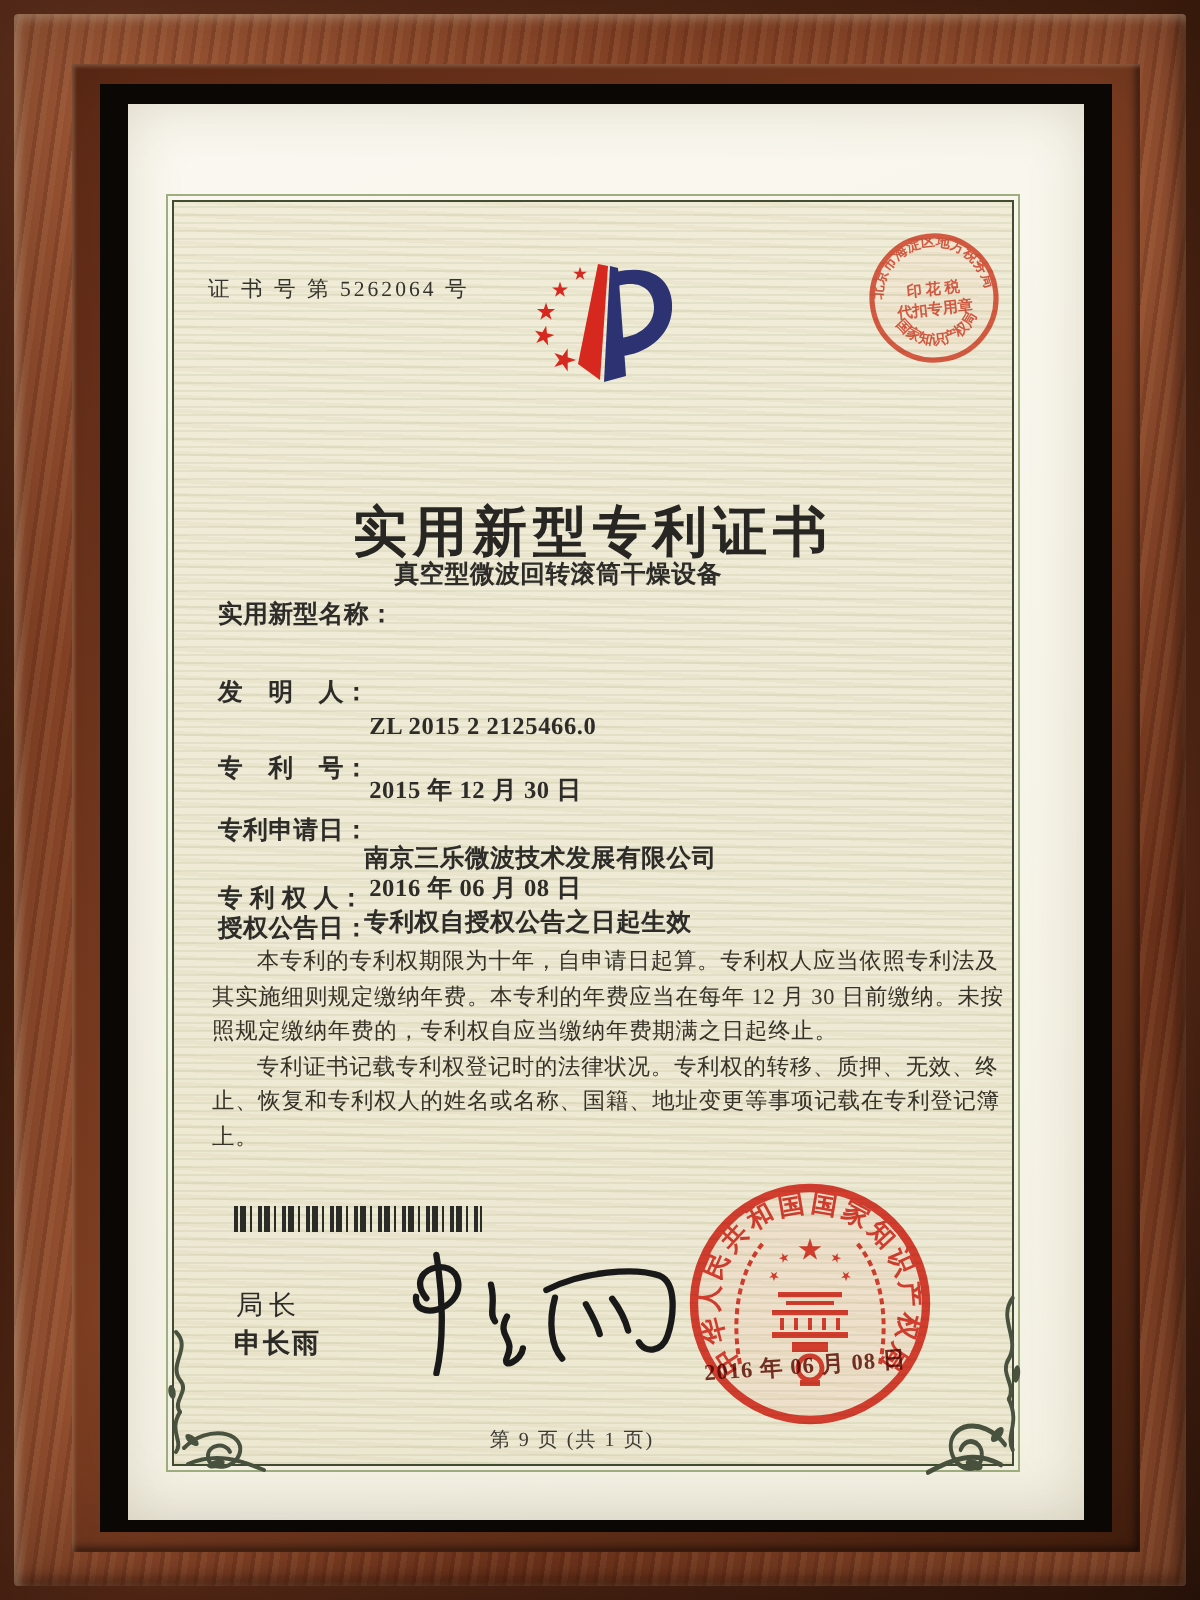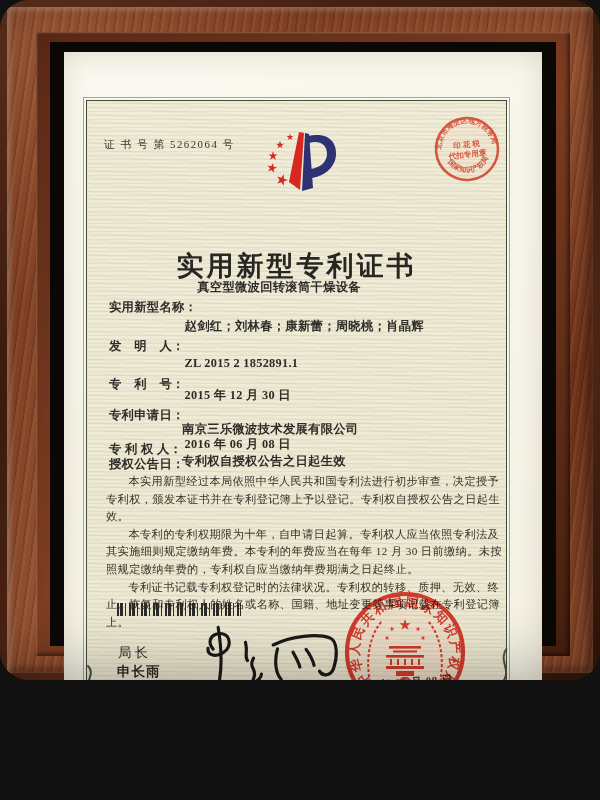--- a/index.html
+++ b/index.html
@@ -1,17 +1,17 @@
 <!DOCTYPE html>
 <html><head>
 <meta charset="utf-8">
 <style>
   html,body{margin:0;padding:0;background:#111;}
-  .photo{position:relative;width:600px;height:680px;overflow:hidden;
-         font-family:"Liberation Serif","DejaVu Serif",serif;background:#1d120c;border-radius:29px;}
+  .photo{position:relative;width:600px;height:800px;overflow:hidden;
+         font-family:"Liberation Serif","DejaVu Serif",serif;background:#1d120c;}
   
   .frame-outer{position:absolute;inset:0;
     background:linear-gradient(145deg,#6b3520,#47210f 35%,#5d2c18 70%,#33170b);}
   .frame-main{position:absolute;inset:7px;border-radius:2px;
     background:
       repeating-linear-gradient(98deg,rgba(60,20,5,.16) 0 2px,rgba(255,205,155,.07) 2px 5px,rgba(0,0,0,0) 5px 9px),
       linear-gradient(135deg,#a65d3a 0%,#8a4527 25%,#9e5634 50%,#73351c 75%,#8d4c2d 100%);
     box-shadow:inset 2px 2px 6px rgba(255,226,190,.5),inset -3px -3px 8px rgba(28,8,2,.6);}
   .frame-lip{position:absolute;left:36px;top:32px;right:30px;bottom:24px;
     background:linear-gradient(135deg,#5e2a16,#814023 50%,#47200f);
@@ -113,42 +113,40 @@
     </div>
 
     <div class="title">实用新型专利证书</div>
 
     <div class="field-row" style="top:227px">
       <span class="flabel">实用新型名称：</span>
       <span class="fvalue">真空型微波回转滚筒干燥设备</span>
     </div>
     <div class="field-row" style="top:266px">
       <span class="flabel">发　明　人：</span>
-      <span class="fvalue">赵剑红；刘林春；康新蕾；周晓桃；肖晶辉</span>
     </div>
     <div class="field-row" style="top:304px">
       <span class="flabel">专　利　号：</span>
-      <span class="fvalue">ZL 2015 2 1852891.1</span>
+      <span class="fvalue">ZL 2015 2 2125466.0</span>
     </div>
     <div class="field-row" style="top:335px">
       <span class="flabel">专利申请日：</span>
       <span class="fvalue">2015 年 12 月 30 日</span>
     </div>
     <div class="field-row" style="top:369px">
       <span class="flabel">专 利 权 人：</span>
       <span class="fvalue"><span>南京三乐微波技术发展有限公司</span><br>
         <span>专利权自授权公告之日起生效</span></span>
     </div>
     <div class="field-row" style="top:384px">
       <span class="flabel">授权公告日：</span>
       <span class="fvalue">2016 年 06 月 08 日</span>
     </div>
 
     <div class="paragraphs">
-      <p>本实用新型经过本局依照中华人民共和国专利法进行初步审查，决定授予专利权，颁发本证书并在专利登记簿上予以登记。专利权自授权公告之日起生效。</p>
       <p>本专利的专利权期限为十年，自申请日起算。专利权人应当依照专利法及其实施细则规定缴纳年费。本专利的年费应当在每年 12 月 30 日前缴纳。未按照规定缴纳年费的，专利权自应当缴纳年费期满之日起终止。</p>
       <p>专利证书记载专利权登记时的法律状况。专利权的转移、质押、无效、终止、恢复和专利权人的姓名或名称、国籍、地址变更等事项记载在专利登记簿上。</p>
     </div>
 
     <div class="barcode"></div>
 
     <div class="ornament orn-bl">
       <svg viewBox="0 0 56 76" width="56" height="76">
         <g stroke="#49523f" stroke-width="2" fill="none" stroke-linecap="round">
           <path d="M10,4 C18,12 6,20 12,28 C17,34 8,38 12,44"></path>

